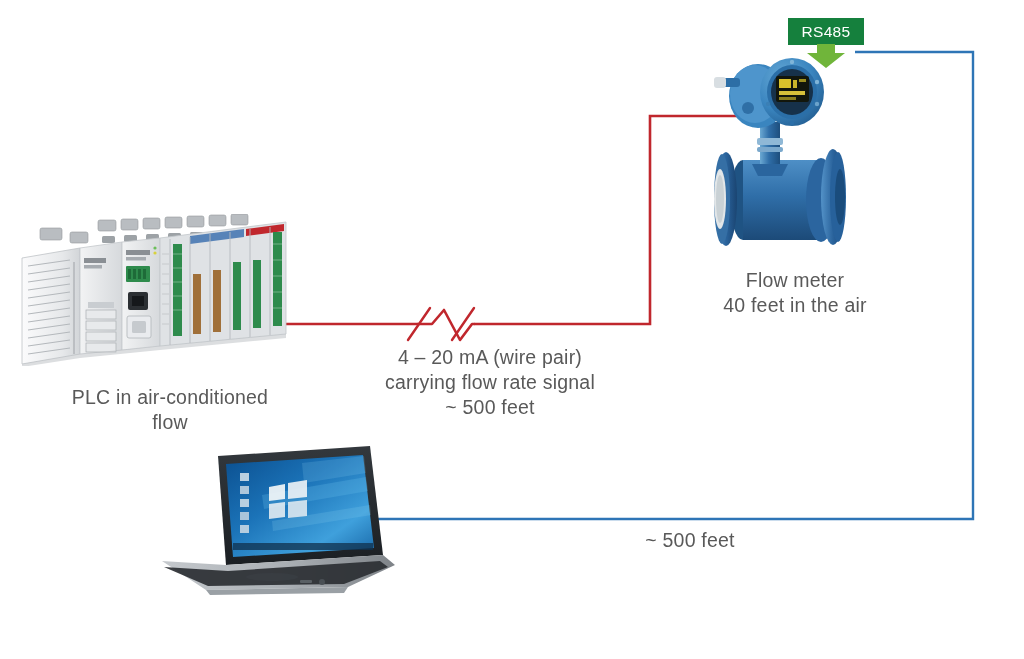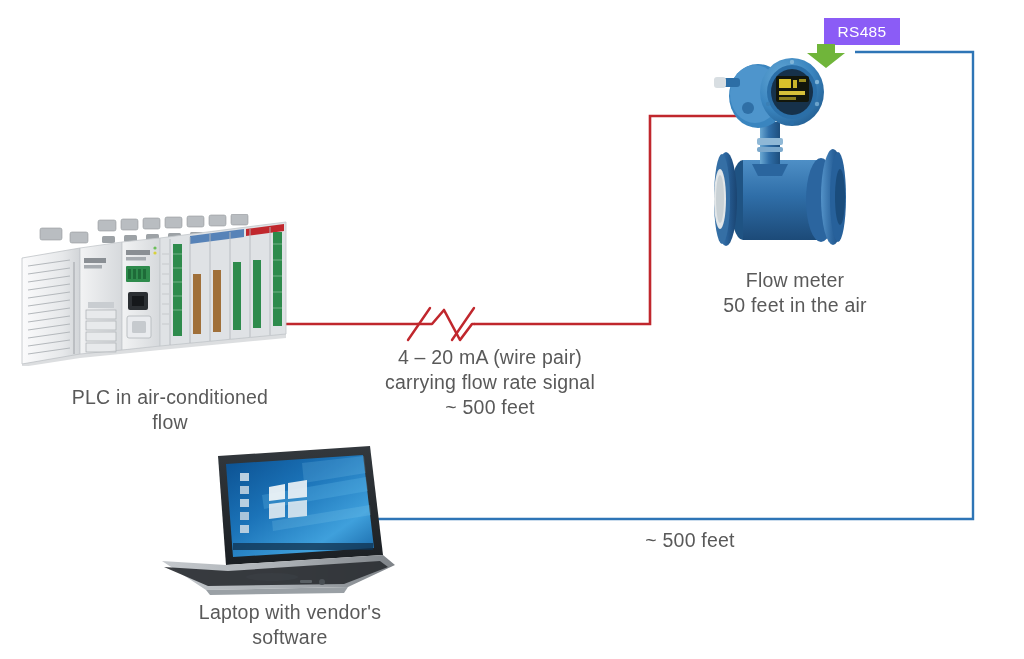--- a/index.html
+++ b/index.html
@@ -43,27 +43,26 @@
     left: 788px;
     top: 18px;
     width: 76px;
     height: 48px;
   }
   #rs485-badge {
     position: absolute;
     left: 0; top: 0;
     width: 76px;
     height: 27px;
-    background: #8b5cf6;
+    background: #15803d;
     color: #ffffff;
     font-size: 15.5px;
     line-height: 27px;
     text-align: center;
     letter-spacing: 0.3px;
-    margin-left: 36px;
   }
   #rs485-arrow {
     position: absolute;
     left: 19px;
     top: 26px;
     width: 38px;
     height: 24px;
   }
 
   
@@ -402,18 +401,16 @@
     <rect x="148" y="137" width="12" height="3" rx="1" fill="#5A6065"></rect>
     <circle cx="170" cy="139" r="3" fill="#4A5055"></circle>
   </svg>
 
   <div class="caption" id="cap-plc">PLC in air-conditioned
 flow</div>
   <div class="caption" id="cap-wire">4 – 20 mA (wire pair)
 carrying flow rate signal
 ~ 500 feet</div>
   <div class="caption" id="cap-flow">Flow meter
-50 feet in the air</div>
+40 feet in the air</div>
   <div class="caption" id="cap-blue">~ 500 feet</div>
-  <div class="caption" id="cap-laptop">Laptop with vendor's
-software</div>
 
 </div>
 
 </body></html>

